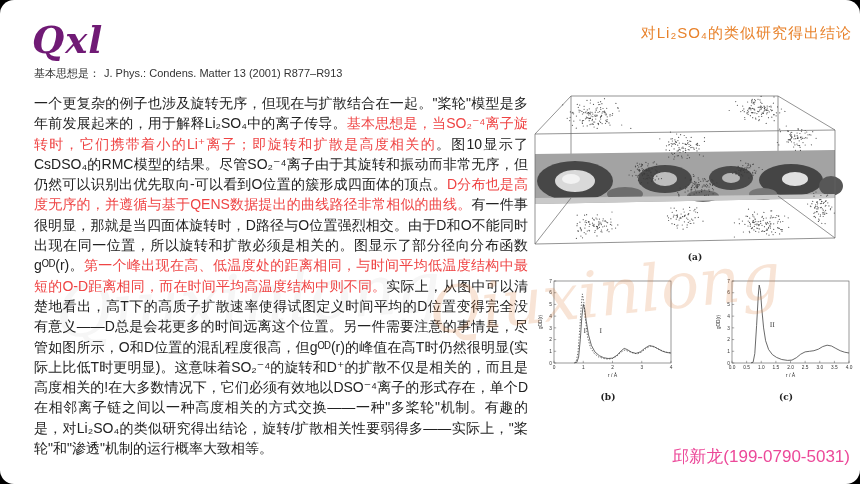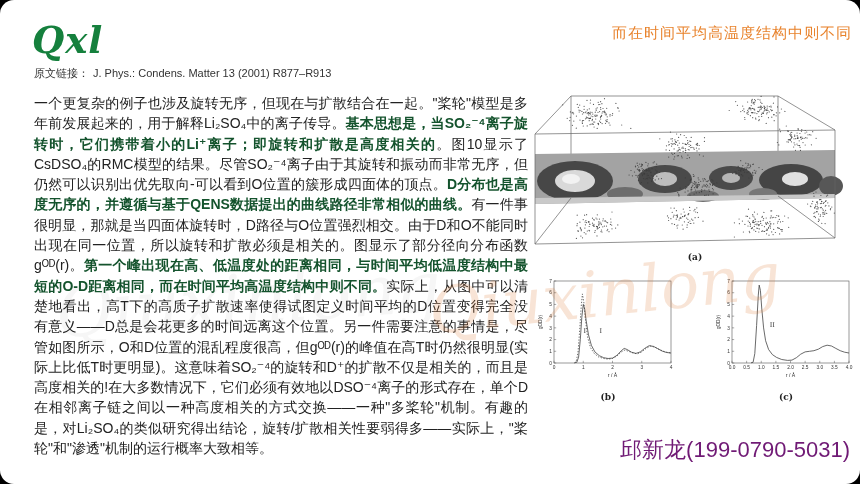--- a/index.html
+++ b/index.html
@@ -1,43 +1,43 @@
 <!DOCTYPE html>
 <html><head>
 <meta charset="utf-8">
 <style>
   html,body{margin:0;padding:0;background:#000;}
   body{font-family:"Liberation Sans","DejaVu Sans",sans-serif;}
   .slide{position:relative;width:860px;height:484px;background:#fff;border-radius:14px;overflow:hidden;}
-  .logo{position:absolute;left:32px;top:18px;font-family:"DejaVu Serif",serif;font-style:italic;font-weight:bold;font-size:37px;color:#15803d;letter-spacing:1px;}
+  .logo{position:absolute;left:32px;top:18px;font-family:"DejaVu Serif",serif;font-style:italic;font-weight:bold;font-size:37px;color:#701a75;letter-spacing:1px;}
   .title{position:absolute;left:120px;top:29px;font-size:22px;font-weight:bold;color:#111;letter-spacing:2px;}
   .header-right{position:absolute;right:8px;top:24px;font-size:15px;color:#e8822b;letter-spacing:1px;}
   .citation{position:absolute;left:34px;top:66px;font-size:11px;color:#333;}
   .citation .lbl{margin-right:4px;}
   .paragraph{position:absolute;left:34px;top:93px;width:494px;font-size:14px;line-height:20.3px;color:#222;text-align:justify;}
-  .paragraph .red{color:#14532d;font-weight:bold;}
+  .paragraph .red{color:#ef4444;font-weight:normal;}
   .figure-a{position:absolute;left:533px;top:86px;width:324px;height:180px;}
   .fig-caption{position:absolute;width:100%;text-align:center;font-size:9px;font-weight:bold;color:#222;font-family:"DejaVu Serif",serif;}
   .plot{position:absolute;}
   .wm-script{position:absolute;left:428px;top:252px;width:440px;font-family:"DejaVu Serif",serif;font-style:italic;font-size:64px;color:rgba(220,118,50,0.20);transform:rotate(-6deg);pointer-events:none;white-space:nowrap;}
   .wm-gray{position:absolute;left:55px;top:255px;width:500px;font-family:"DejaVu Serif",serif;font-style:italic;font-size:70px;color:rgba(110,110,110,0.06);transform:rotate(-4deg);pointer-events:none;white-space:nowrap;}
-  .contact{position:absolute;right:10px;top:435px;font-size:22px;color:#701a75;}
+  .contact{position:absolute;right:10px;top:445px;font-size:17px;color:#ec4899;}
 </style>
 </head>
 <body>
 
 <div class="slide">
 
   <div class="wm-gray">Qiuxinlong</div>
 
   <div class="logo">Qxl</div>
-  <div class="header-right">而在时间平均高温度结构中则不同</div>
+  <div class="header-right">对Li₂SO₄的类似研究得出结论</div>
 
   <div class="citation">
-    <span class="lbl">原文链接：</span><span>J. Phys.: Condens. Matter 13 (2001) R877–R913</span>
+    <span class="lbl">基本思想是：</span><span>J. Phys.: Condens. Matter 13 (2001) R877–R913</span>
   </div>
 
   <div class="paragraph" id="paragraph"><span>一个更复杂的例子也涉及旋转无序，但现在与扩散结合在一起。"桨轮"模型是多年前发展起来的，用于解释Li₂SO₄中的离子传导。</span><span class="red">基本思想是，当SO₂⁻⁴离子旋转时，它们携带着小的Li⁺离子；即旋转和扩散是高度相关的</span><span>。图10显示了CsDSO₄的RMC模型的结果。尽管SO₂⁻⁴离子由于其旋转和振动而非常无序，但仍然可以识别出优先取向-可以看到O位置的簇形成四面体的顶点。</span><span class="red">D分布也是高度无序的，并遵循与基于QENS数据提出的曲线路径非常相似的曲线。</span><span>有一件事很明显，那就是当四面体旋转时，D路径与O位置强烈相交。由于D和O不能同时出现在同一位置，所以旋转和扩散必须是相关的。图显示了部分径向分布函数gᴼᴰ(r)。</span><span class="red">第一个峰出现在高、低温度处的距离相同，与时间平均低温度结构中最短的O-D距离相同，而在时间平均高温度结构中则不同。</span><span>实际上，从图中可以清楚地看出，高T下的高质子扩散速率使得试图定义时间平均的D位置变得完全没有意义——D总是会花更多的时间远离这个位置。另一件需要注意的事情是，尽管如图所示，O和D位置的混乱程度很高，但gᴼᴰ(r)的峰值在高T时仍然很明显(实际上比低T时更明显)。这意味着SO₂⁻⁴的旋转和D⁺的扩散不仅是相关的，而且是高度相关的!在大多数情况下，它们必须有效地以DSO⁻⁴离子的形式存在，单个D在相邻离子链之间以一种高度相关的方式交换——一种"多桨轮"机制。有趣的是，对Li₂SO₄的类似研究得出结论，旋转/扩散相关性要弱得多——实际上，"桨轮"和"渗透"机制的运行概率大致相等。</span></div>
 
   <div class="figure-a">
     <svg id="figA" width="324" height="165" viewBox="0 0 324 165">
         <line x1="38" y1="10" x2="38" y2="112" stroke="#666" stroke-width="0.7"></line>
         <line x1="245" y1="10" x2="245" y2="110" stroke="#666" stroke-width="0.7"></line>
         <line x1="38" y1="112" x2="245" y2="110" stroke="#666" stroke-width="0.7"></line>
         <polygon points="2,68 302,64 302,112 2,118" fill="#a3a3a3"></polygon>

